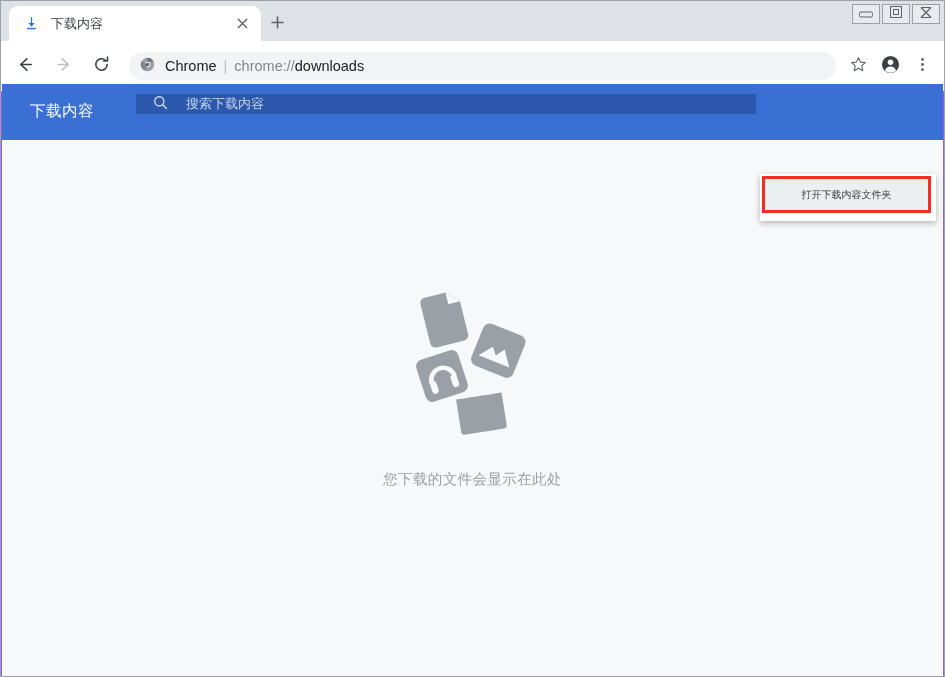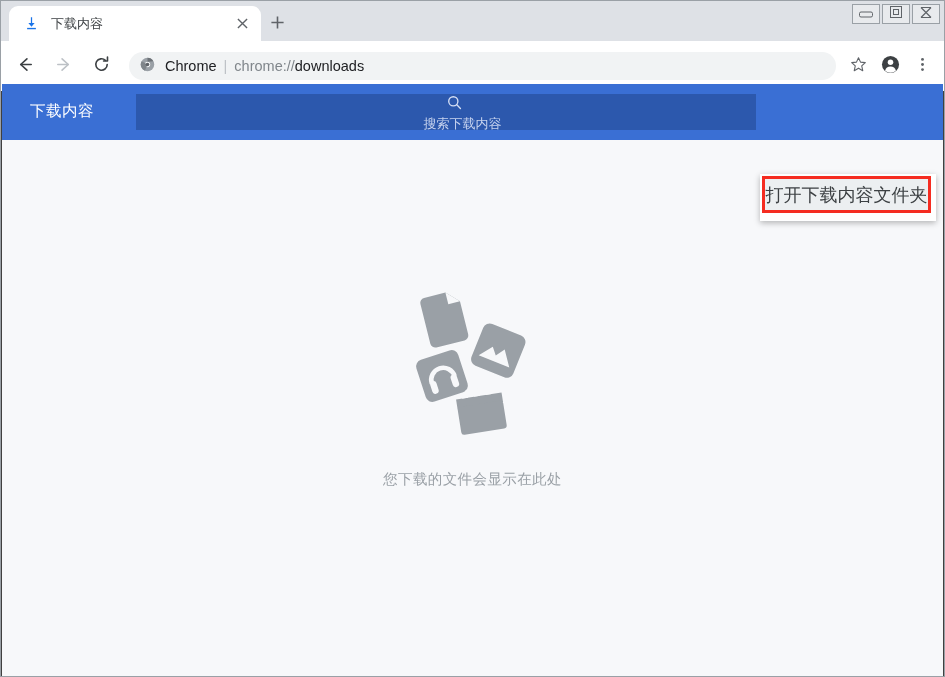--- a/index.html
+++ b/index.html
@@ -7,21 +7,21 @@
     width: 945px; height: 677px;
     background: #ffffff;
     font-family: "Liberation Sans", "DejaVu Sans", sans-serif;
     overflow: hidden;
   }
 
   
   #window {
     position: relative;
     width: 945px; height: 677px;
-    background: #404040;
+    background: #8b5cf6;
     border: 1px solid #9aa0a6;
     overflow: hidden;
   }
 
   
   #tabstrip {
     position: absolute; left: 0; top: 0;
     width: 945px; height: 40px;
     background: #dee1e6;
   }
@@ -121,25 +121,24 @@
     width: 941px; height: 56px;
     background: #3a6fd4;
   }
   #dl-title {
     position: absolute; left: 28px; top: 17px;
     font-size: 15.5px; color: #ffffff;
     letter-spacing: .5px;
   }
   #dl-search {
     position: absolute; left: 134px; top: 10px;
-    width: 620px; height: 36px;
+    width: 620px; height: 20px;
     background: #2c58ad;
     display: flex; align-items: center;
     padding-left: 16px;
-    flex-direction: column;
   }
   #dl-search-ph {
     margin-left: 17px;
     font-size: 13px;
     color: #c8d4ef;
     white-space: nowrap;
   }
 
   
   #open-folder-card {
@@ -149,21 +148,21 @@
     box-shadow: 0 2px 6px rgba(0,0,0,.28);
   }
   #open-folder-button {
     position: absolute; left: 760px; top: 92px;
     width: 169px; height: 37px;
     background: #eceff1;
     border: 3px solid #f52c21;
     display: flex; align-items: center; justify-content: center;
   }
   #open-folder-label {
-    font-size: 18px; color: #3c4043;
+    font-size: 10px; color: #3c4043;
     white-space: nowrap;
   }
 
   
   #empty {
     position: absolute; left: 0; top: 56px;
     width: 941px; height: 556px;
     display: flex; flex-direction: column;
     align-items: center; justify-content: center;
     padding-bottom: 70px;

